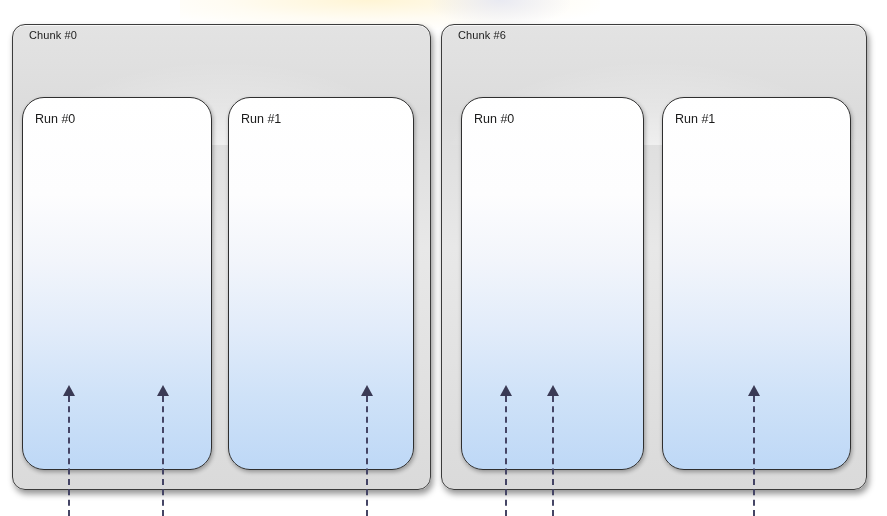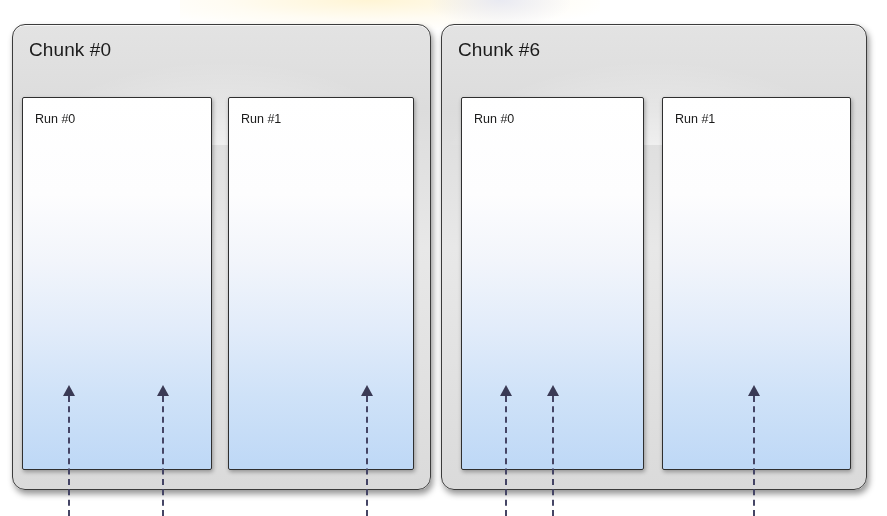--- a/index.html
+++ b/index.html
@@ -52,32 +52,32 @@
     position: absolute;
     left: 0; right: 0; top: 0;
     height: 120px;
     border-radius: 12px 12px 0 0;
     background: radial-gradient(ellipse 75% 150% at 50% 135%, rgba(255,255,255,0.75) 0%, rgba(255,255,255,0) 70%);
     pointer-events: none;
   }
   .chunk-label {
     position: absolute;
     left: 16px;
-    top: 14px;
-    font-size: 19px;
+    top: 4px;
+    font-size: 11px;
     color: #1b1b1b;
     letter-spacing: 0.1px;
     z-index: 3;
   }
 
   
   .run {
     position: absolute;
     border: 1.3px solid #2f2f2f;
-    border-radius: 2px;
+    border-radius: 22px;
     background: linear-gradient(180deg,
         #ffffff 0%,
         #fdfdfe 26%,
         #f2f5fb 44%,
         #e2ecfa 62%,
         #cfe2f8 80%,
         #bed8f6 100%);
     box-shadow: 1px 2px 4px rgba(0,0,0,0.33), inset 0 1px 0 rgba(255,255,255,0.85);
     box-sizing: border-box;
     z-index: 2;

